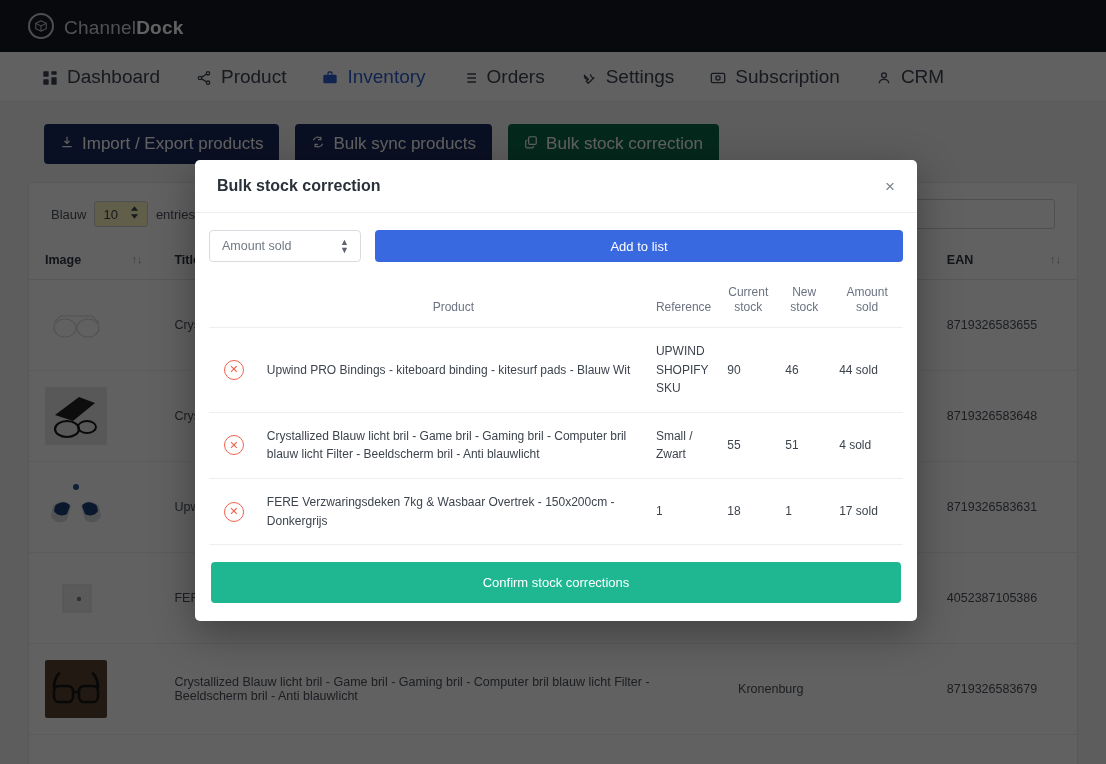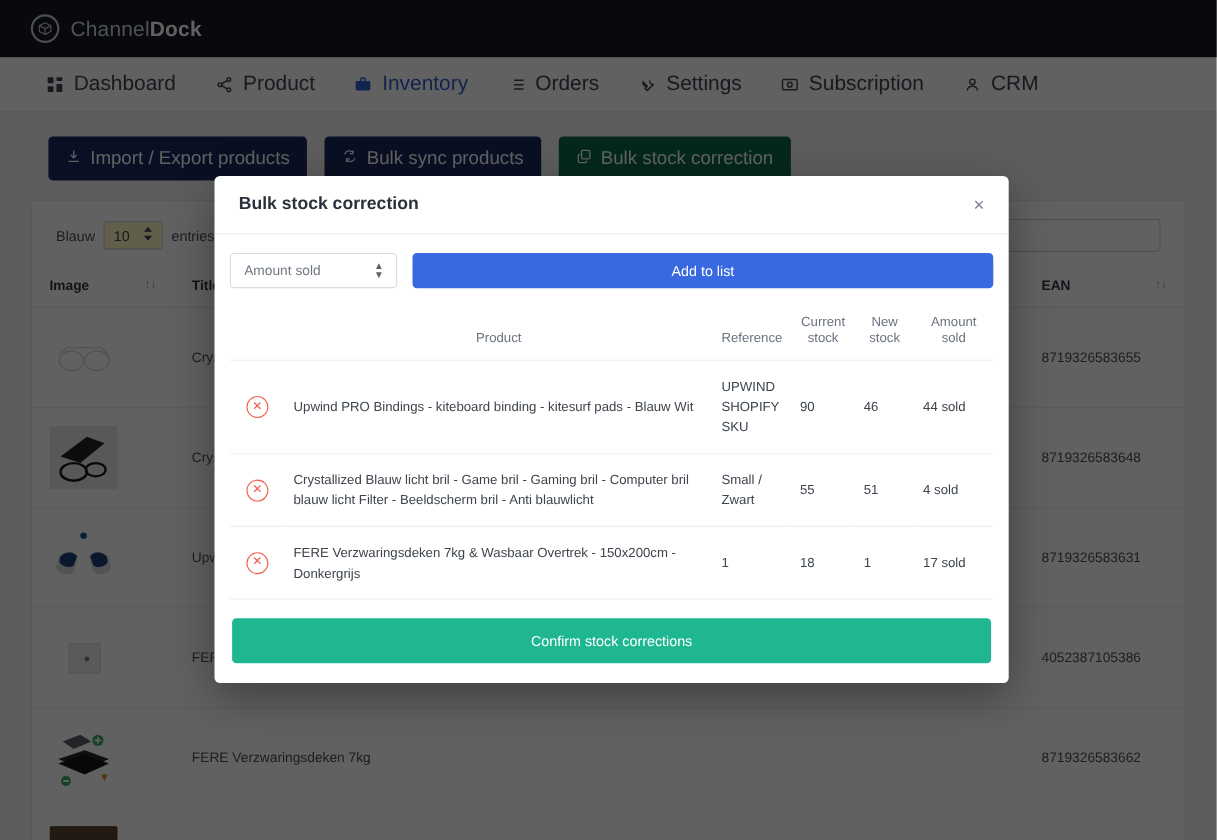--- a/index.html
+++ b/index.html
@@ -371,40 +371,20 @@
             </td>
           <td>FERE Verzwaringsdeken</td>
           <td></td>
           <td></td>
           <td>4052387105386</td>
         </tr>
         <tr style="height:68px">
           <td>
               <div class="thumb-wrap">
             <svg class="thumb" viewBox="0 0 62 58">
-                  <path d="M12 14 28 8l10 6-16 7z" fill="#5a6068"></path>
-                  <circle cx="44" cy="13" r="5" fill="#3aa85e"></circle>
-                  <path d="M41 13h6M44 10v6" stroke="#fff" stroke-width="1.6"></path>
-                  <path d="M8 30 32 22l22 8-22 10z" fill="#26282c"></path>
-                  <path d="M8 34 32 26l22 8-22 10z" fill="#15171a"></path>
-                  <circle cx="15" cy="50" r="4.5" fill="#3aa85e"></circle>
-                  <path d="M12.6 50h5" stroke="#fff" stroke-width="1.6"></path>
-                  <path d="M47 44h6l-3 6z" fill="#c4941e"></path>
-                </svg>
-              </div>
-            </td>
-          <td>FERE Verzwaringsdeken 7kg</td>
-          <td></td>
-          <td></td>
-          <td>8719326583662</td>
-        </tr>
-        <tr style="height:68px">
-          <td>
-              <div class="thumb-wrap">
-            <svg class="thumb" viewBox="0 0 62 58">
                   <rect width="62" height="58" fill="#5b4530"></rect>
                   <g fill="none" stroke="#161616" stroke-width="2.6">
                     <rect x="9" y="26" width="19" height="16" rx="5"></rect>
                     <rect x="34" y="26" width="19" height="16" rx="5"></rect>
                     <path d="M28 32h6M9 28c0-10 4-14 6-15M53 28c0-10-4-14-6-15"></path>
                   </g>
                 </svg>
               </div>
             </td>
           <td>Crystallized Blauw licht bril - Game bril - Gaming bril - Computer bril blauw licht Filter - Beeldscherm bril - Anti blauwlicht</td>

